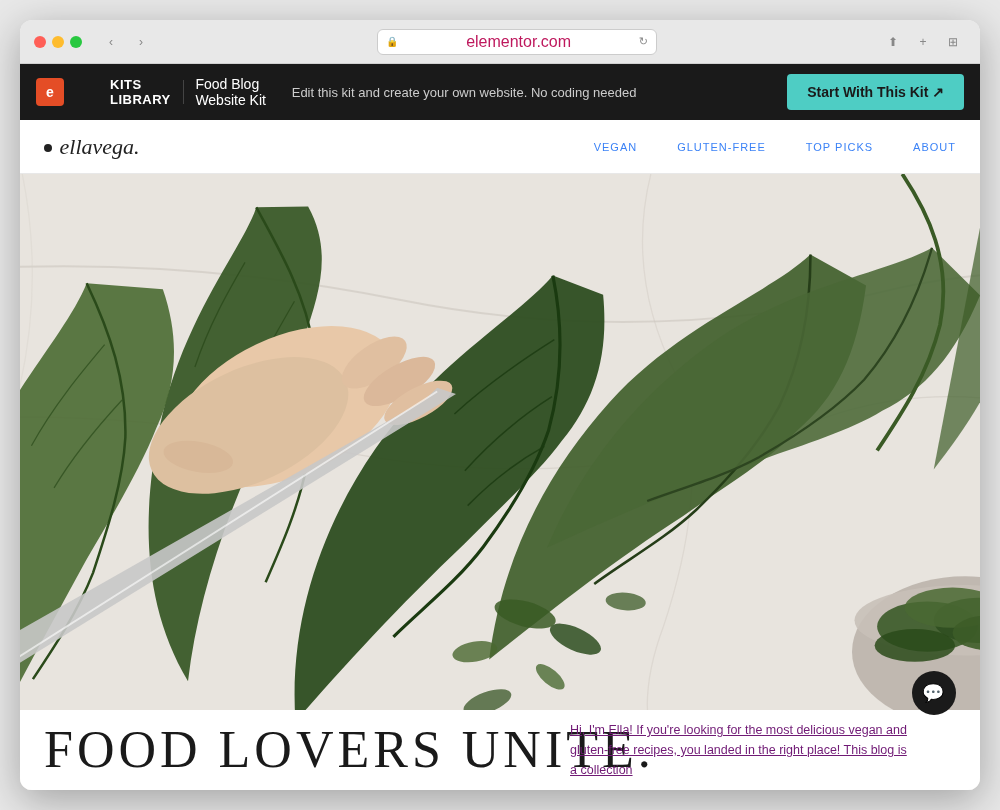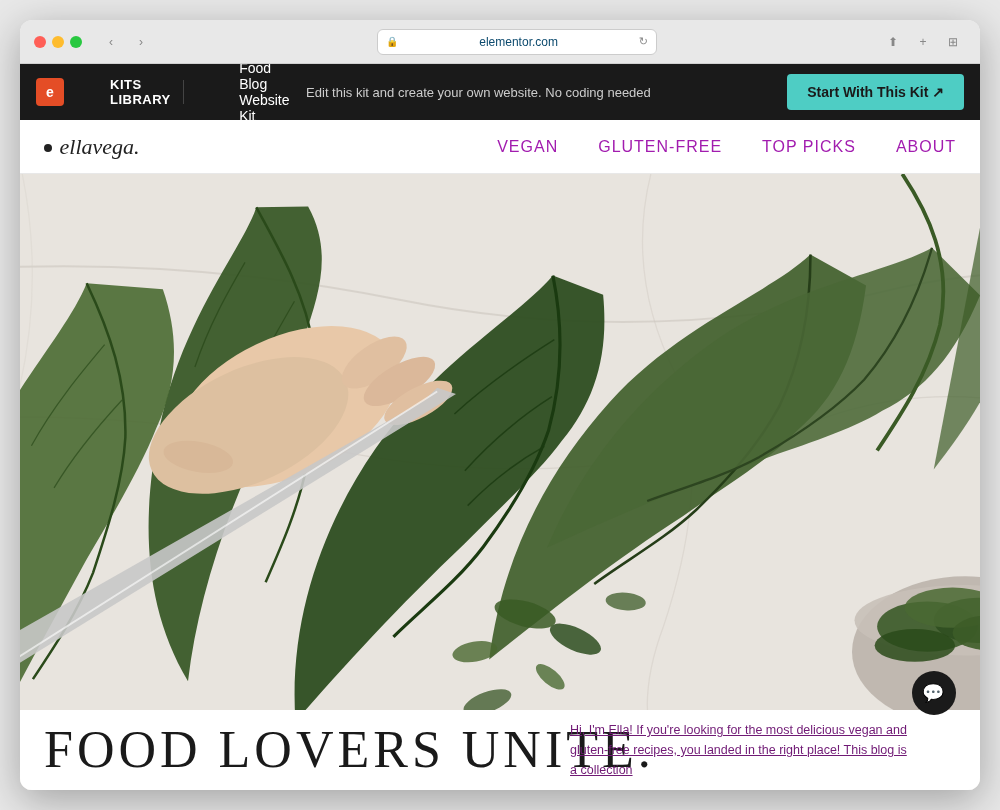--- a/index.html
+++ b/index.html
@@ -92,22 +92,22 @@
       padding: 0 8px;
       gap: 6px;
     }
 
     .lock-icon {
       font-size: 10px;
       color: #666;
     }
 
     .address-text {
-      font-size: 12px;
-      color: #0c4a6e;
+      font-size: 16px;
+      color: #be185d;
       flex: 1;
       text-align: center;
     }
 
     .reload-icon {
       font-size: 11px;
       color: #888;
       cursor: pointer;
     }
 
@@ -168,21 +168,20 @@
     .kits-divider {
       width: 1px;
       height: 24px;
       background: #444;
     }
 
     .kit-name {
       color: #fff;
       font-size: 14px;
       font-weight: 500;
-      margin-left: 44px;
     }
 
     .kits-middle {
       flex: 2;
       display: flex;
       align-items: center;
     }
 
     .kits-tagline {
       color: #ccc;
@@ -239,22 +238,22 @@
       vertical-align: middle;
     }
 
     .site-menu {
       display: flex;
       gap: 40px;
       align-items: center;
     }
 
     .site-menu-item {
-      font-size: 16px;
-      color: #a21caf;
+      font-size: 11px;
+      color: #3b82f6;
       letter-spacing: 1px;
       font-weight: 500;
       text-transform: uppercase;
       cursor: pointer;
     }
 
     
     .hero-section {
       flex: 1;
       position: relative;

